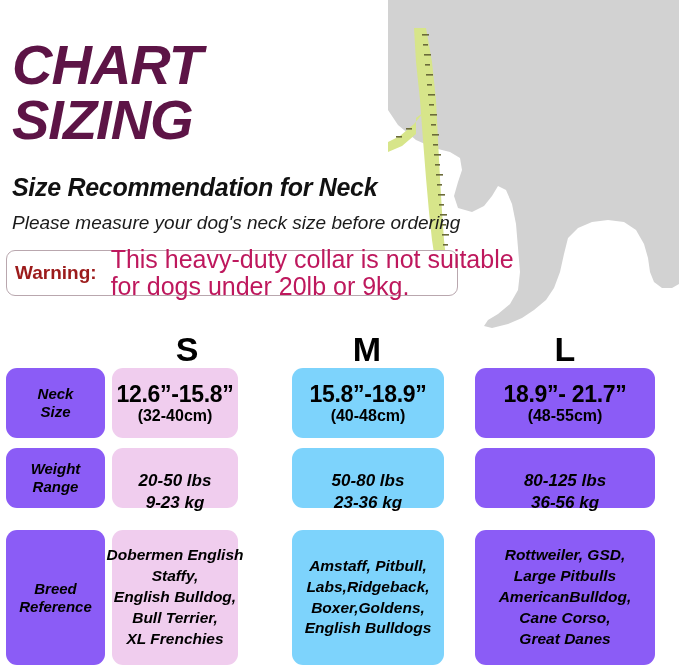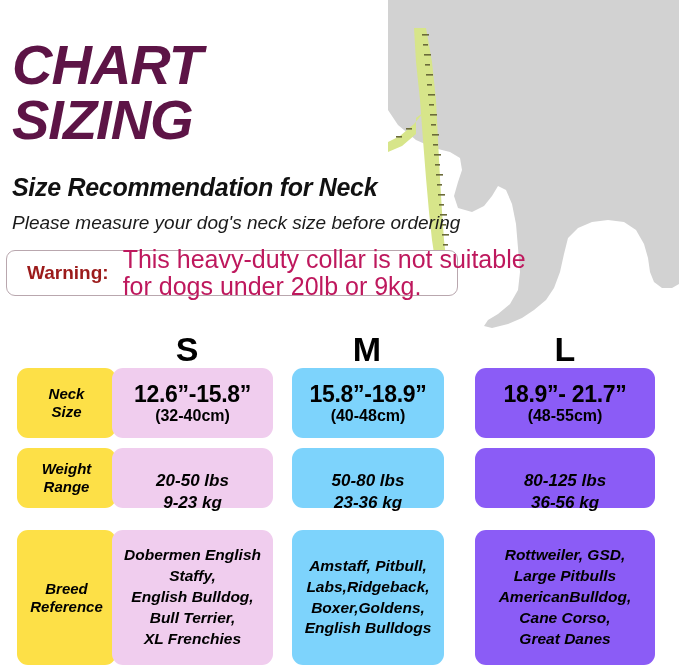--- a/index.html
+++ b/index.html
@@ -74,21 +74,21 @@
     top: 250px;
     width: 452px;
     height: 46px;
     box-sizing: border-box;
     border: 1px solid #b9a7ae;
     border-radius: 9px;
     background: #ffffff;
     z-index: 3;
     display: flex;
     align-items: center;
-    padding: 0 20px;
+    padding: 0 8px;
   }
   #warning-label {
     color: #9c1b1b;
     font-weight: bold;
     font-size: 19px;
     white-space: nowrap;
     padding-right: 14px;
     flex: 0 0 auto;
   }
   #warning-text {
@@ -123,27 +123,27 @@
     display: flex;
     align-items: center;
     justify-content: center;
     text-align: center;
     z-index: 2;
     color: #000000;
     font-style: italic;
     font-weight: bold;
   }
   .cell-label {
-    background: #fde047;
-    left: 17px;
+    background: #8b5cf6;
+    left: 6px;
     width: 99px;
     font-size: 15px;
     line-height: 1.2;
   }
-  .cell-s { background: #f0cdee; left: 112px; width: 161px; }
+  .cell-s { background: #f0cdee; left: 112px; width: 126px; }
   .cell-m { background: #7dd3fc; left: 292px; width: 152px; }
   .cell-l { background: #8b5cf6; left: 475px; width: 180px; }
 
   
   .row-neck { top: 368px; height: 70px; }
   .neck-value { line-height: 1.08; }
   .neck-value .neck-inches {
     display: block;
     font-size: 23px;
     font-style: normal;

